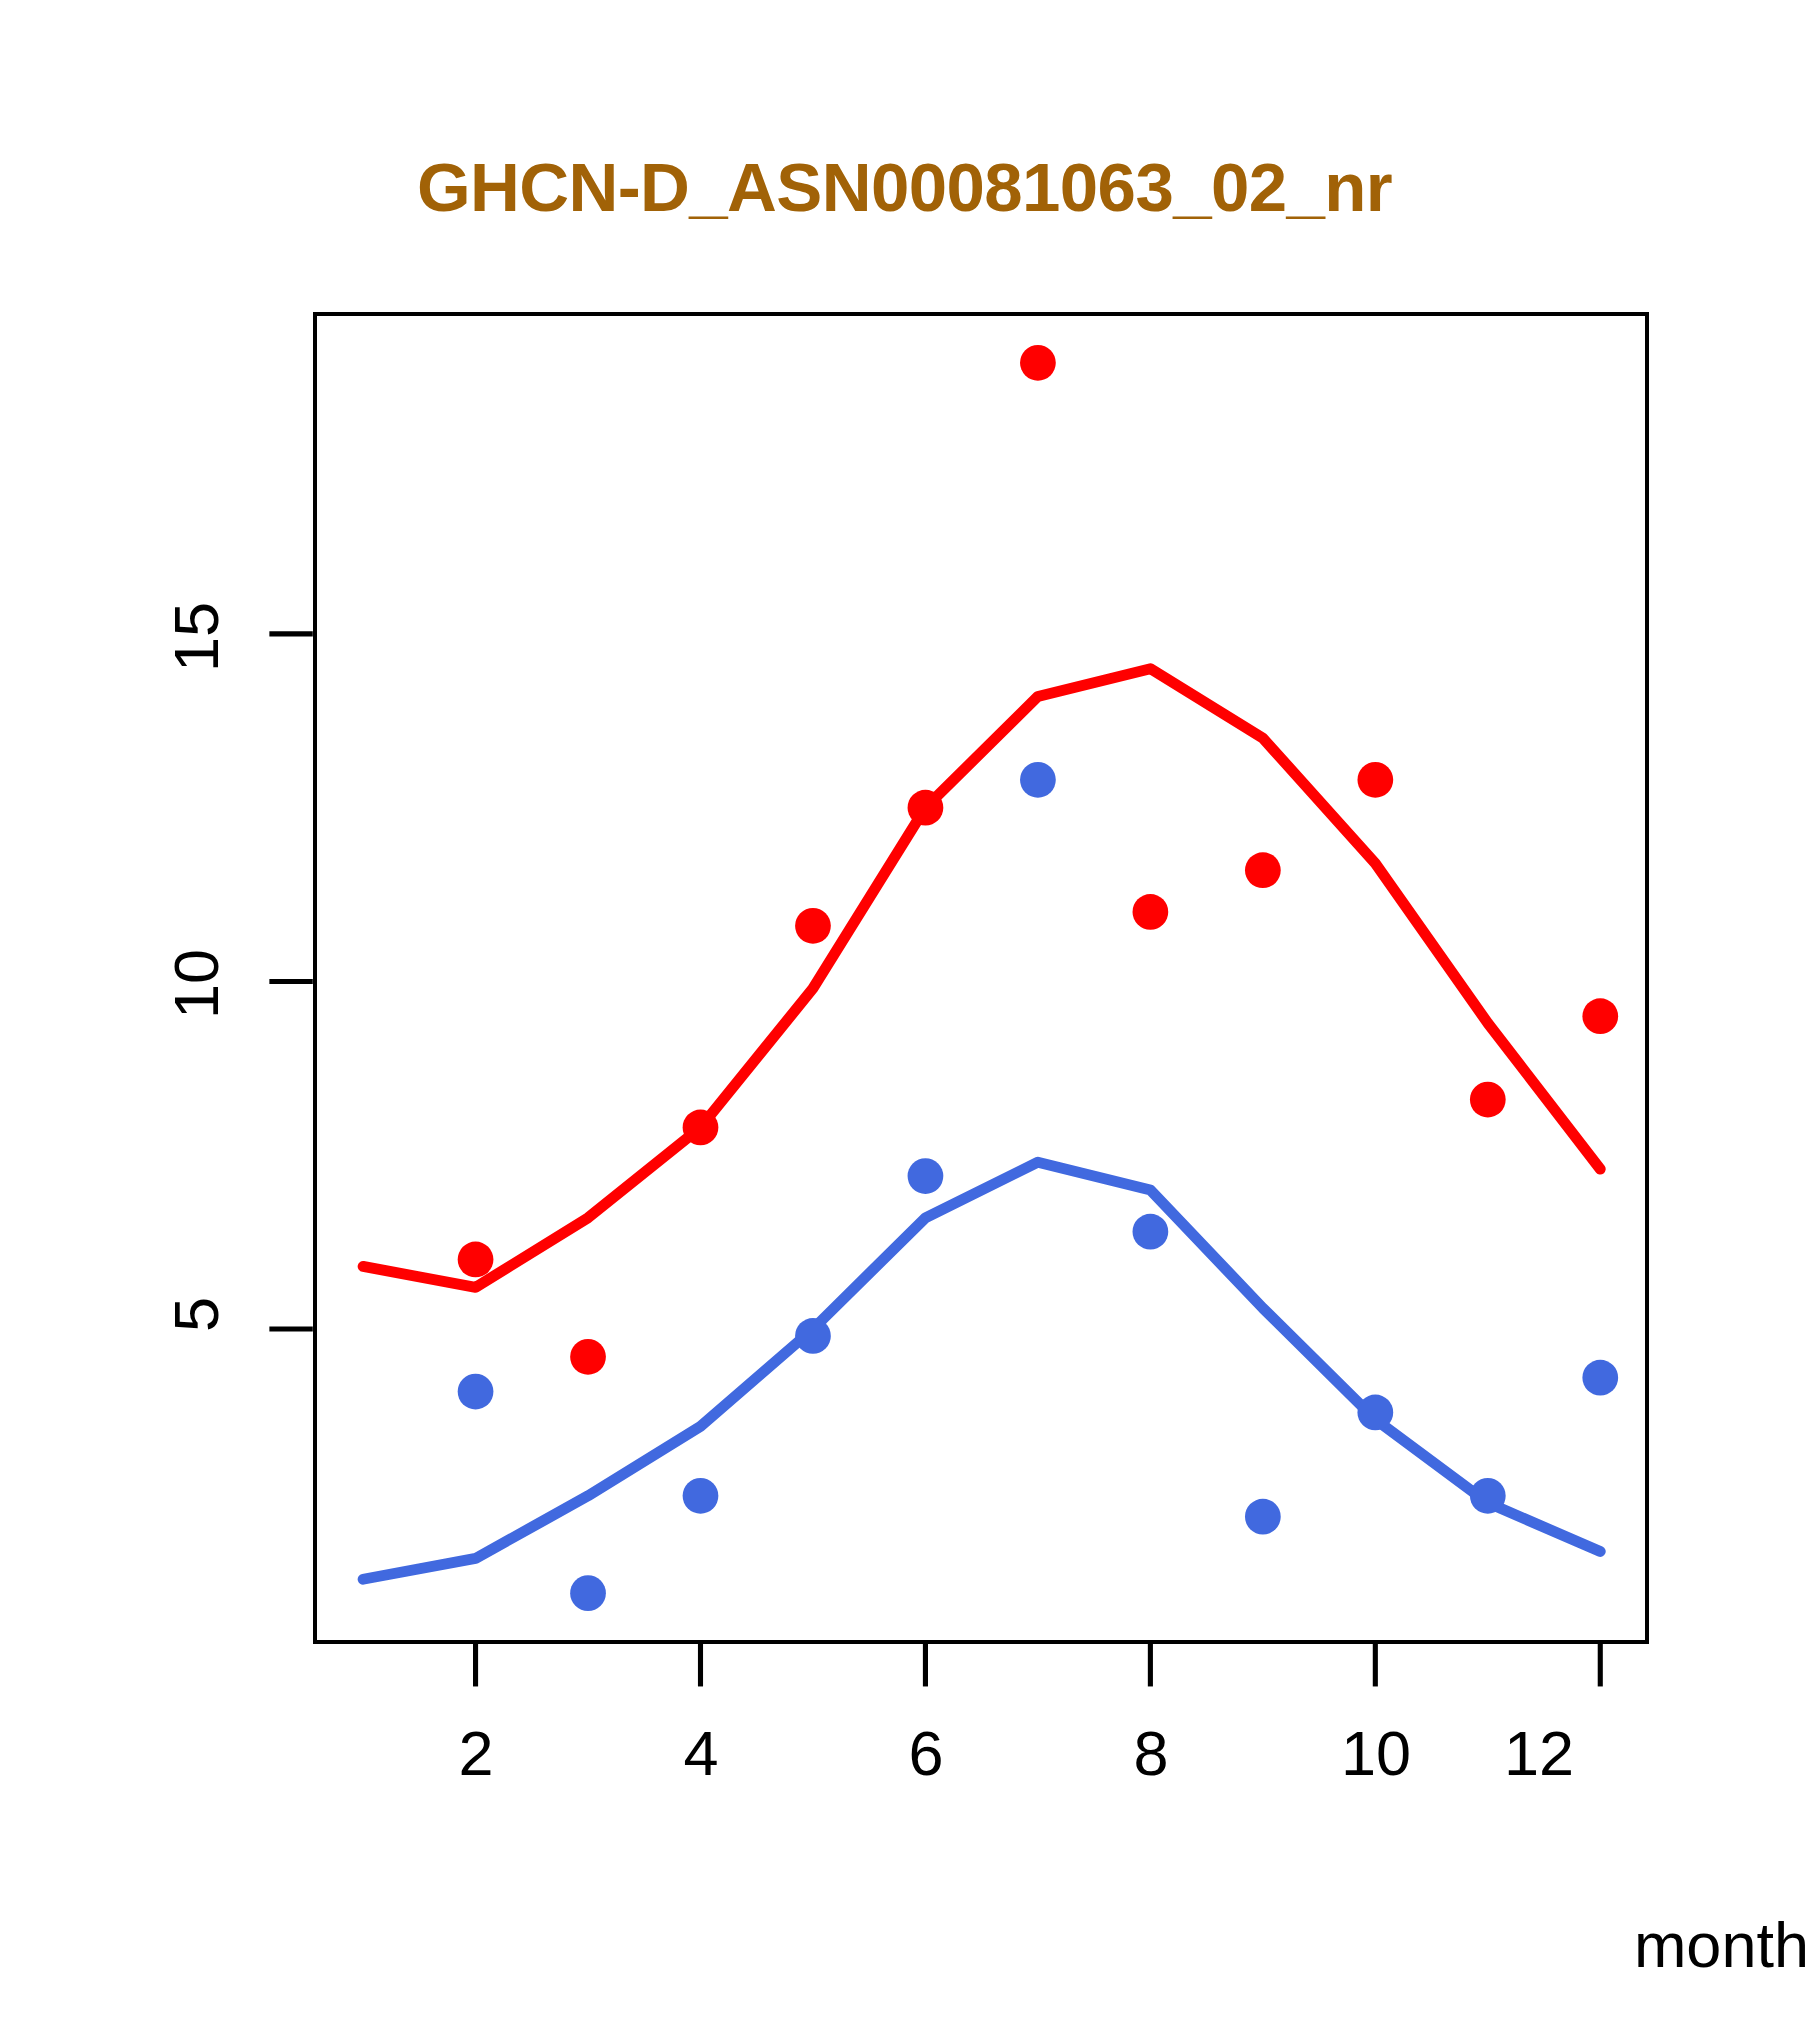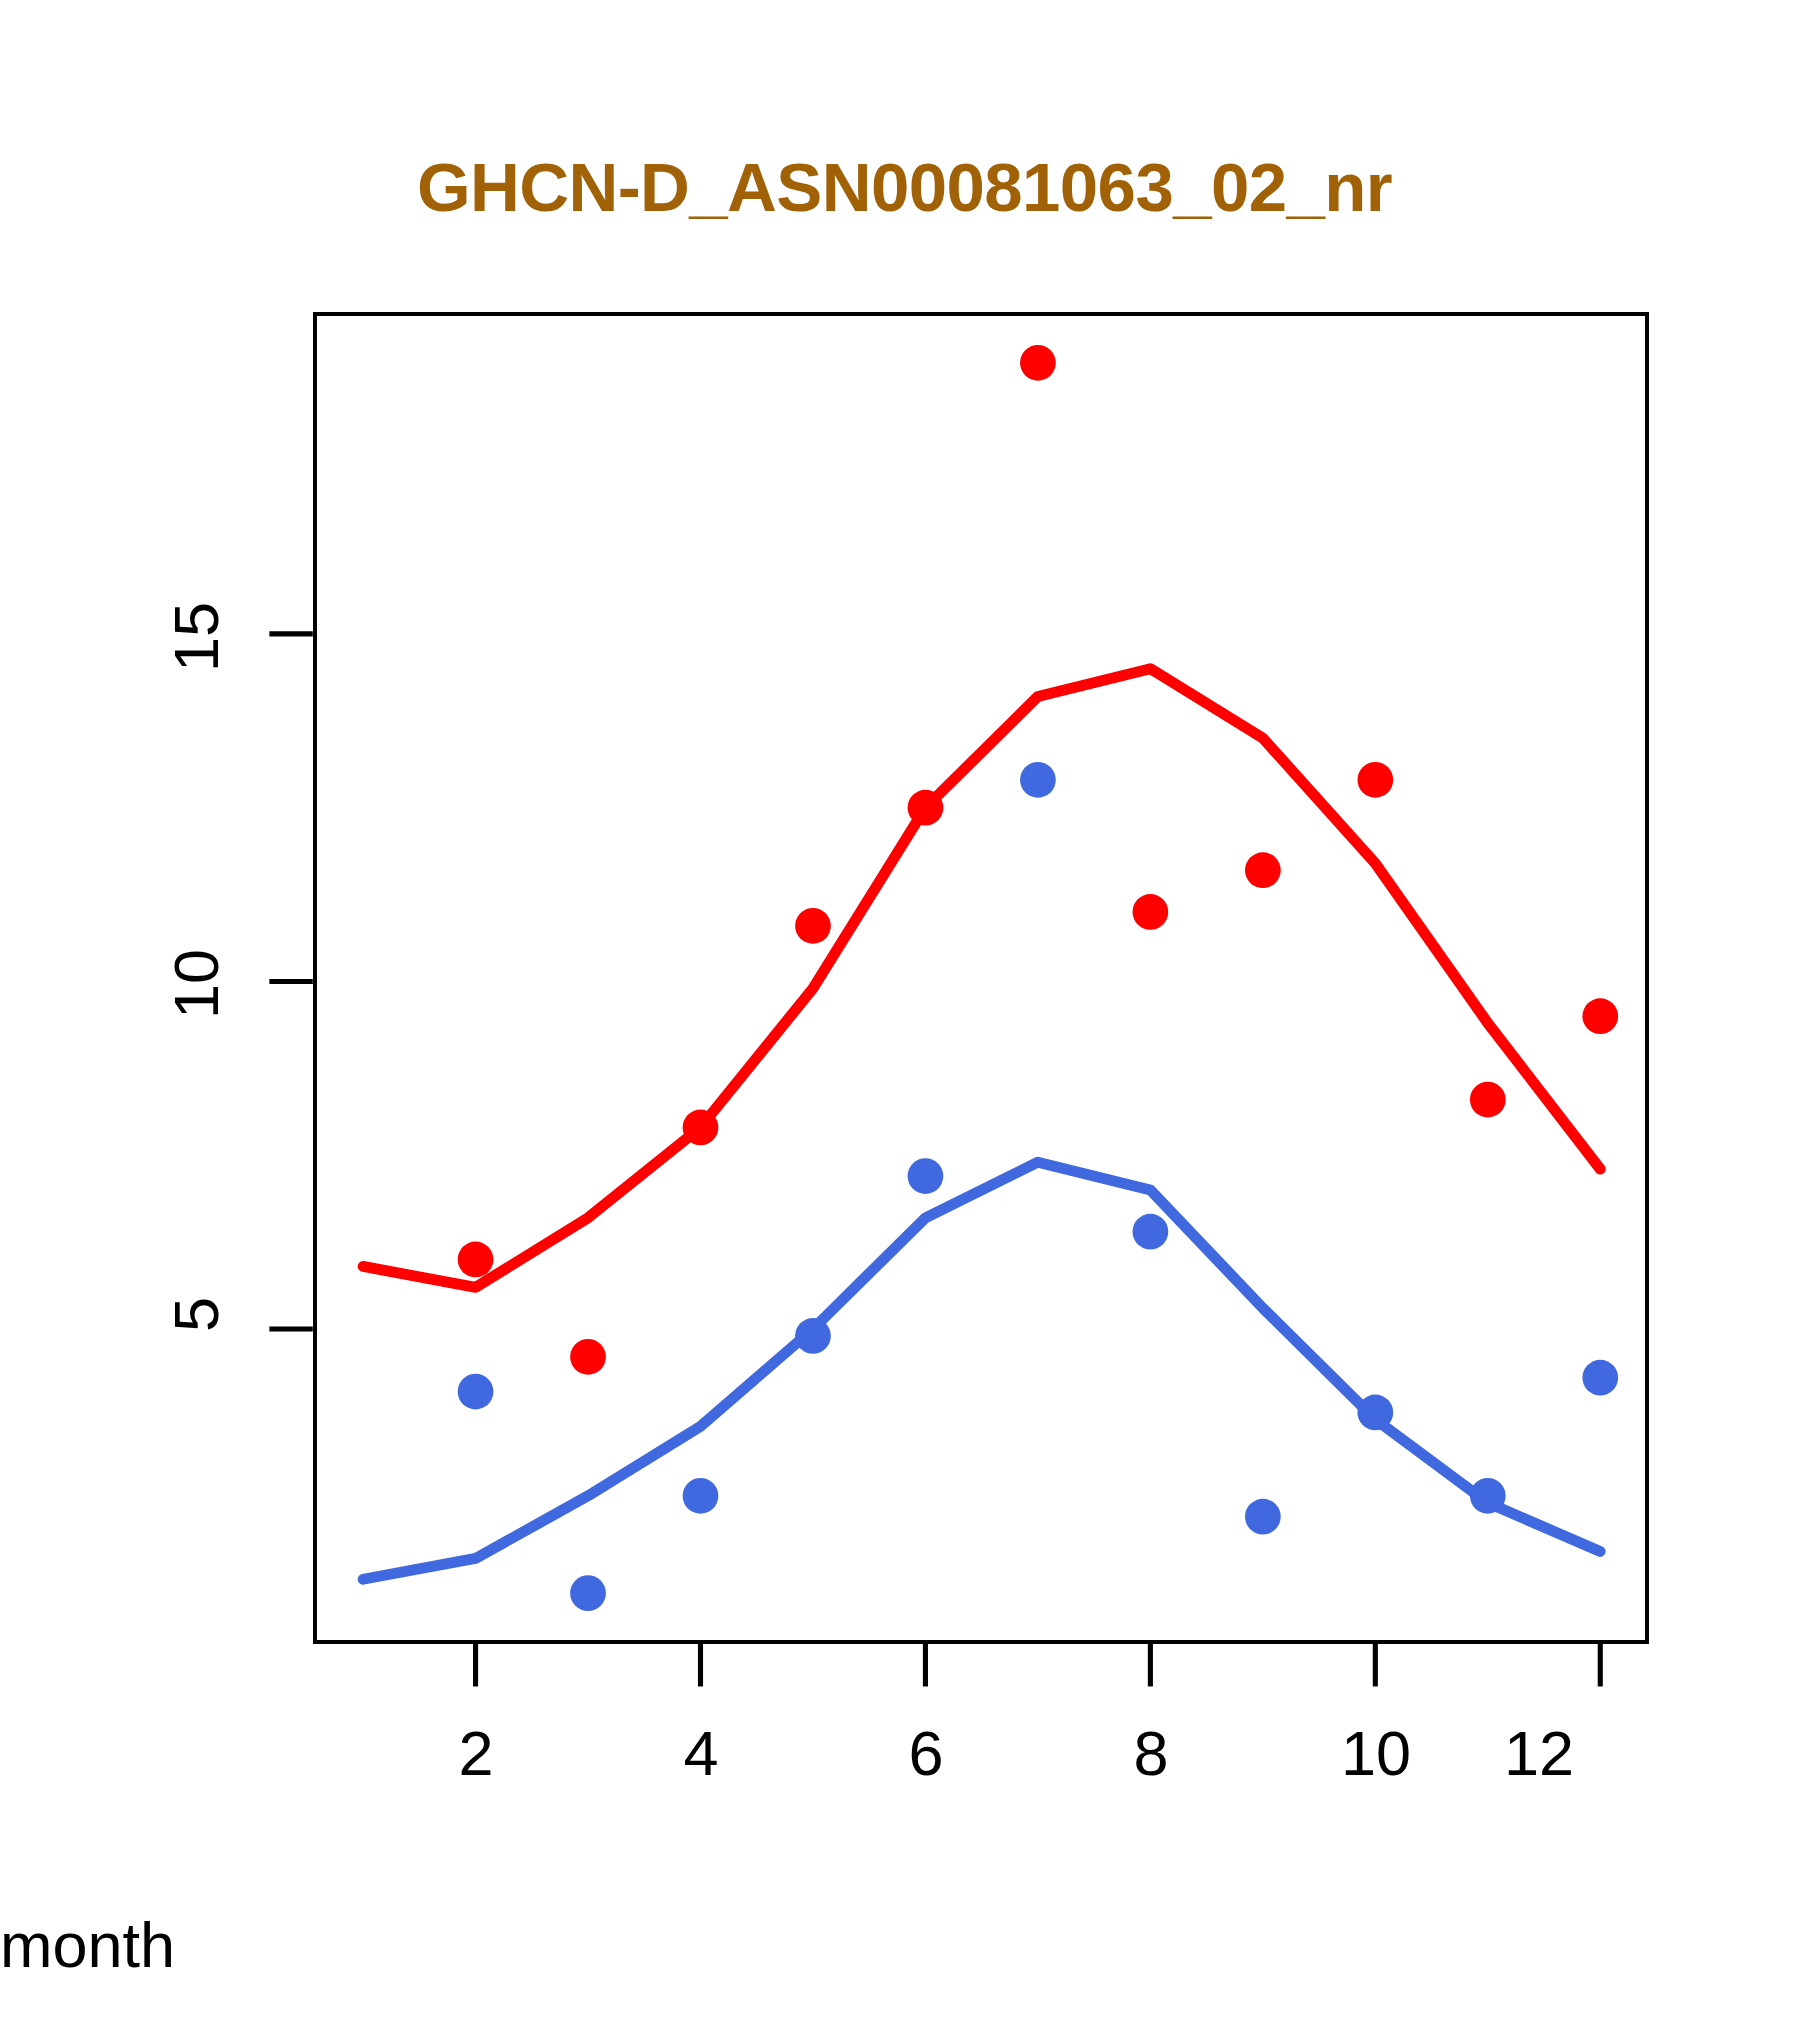--- a/index.html
+++ b/index.html
@@ -22,21 +22,21 @@
 
   .ytick-label{
     position:absolute;color:#000;font-size:63px;
     transform-origin:center center;white-space:nowrap;
   }
   .xtick-label{
     position:absolute;color:#000;font-size:63px;
     text-align:center;white-space:nowrap;
   }
   #xlabel{
-    position:absolute;left:0;top:1909px;width:1809px;text-align:left;
+    position:absolute;left:0;top:1909px;width:1809px;text-align:right;
     font-size:63px;color:#000;
   }
 </style>
 </head>
 <body>
 
 <div id="figure">
 
   <div id="title">GHCN-D_ASN00081063_02_nr</div>
 

